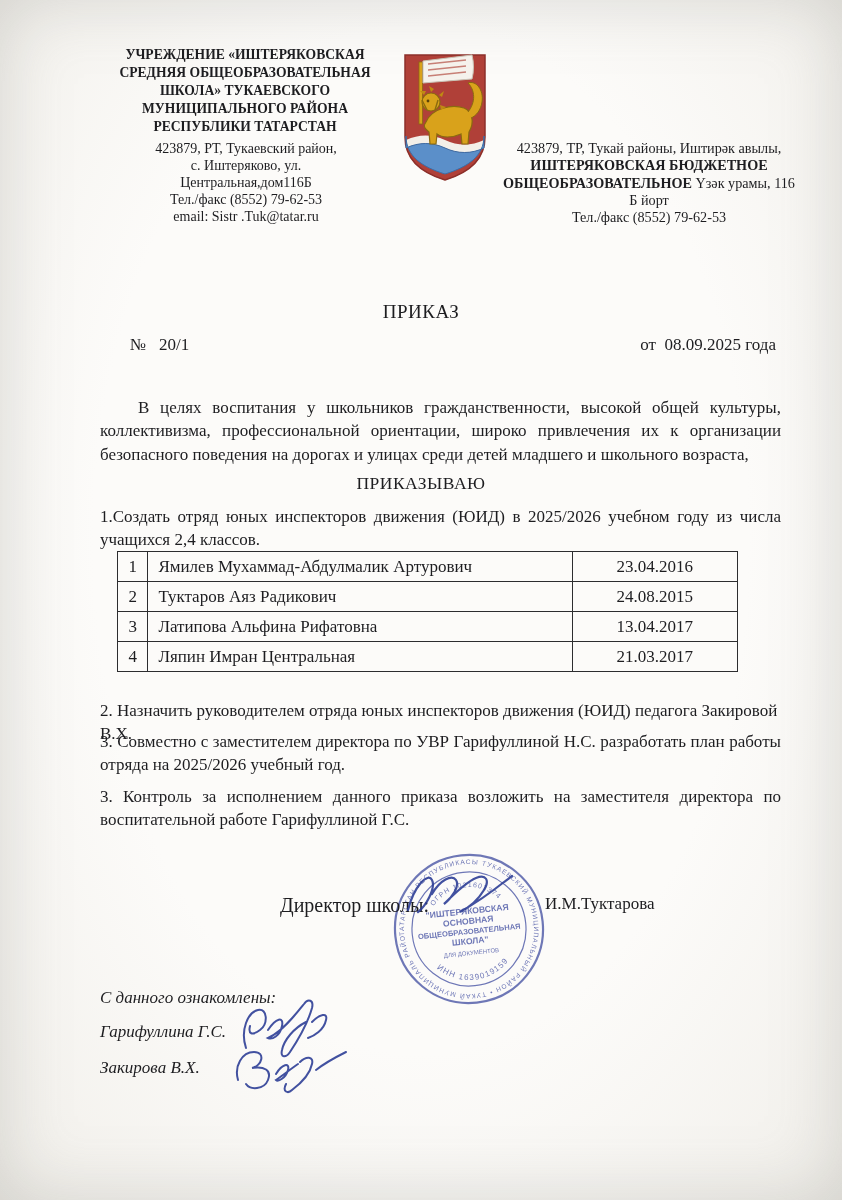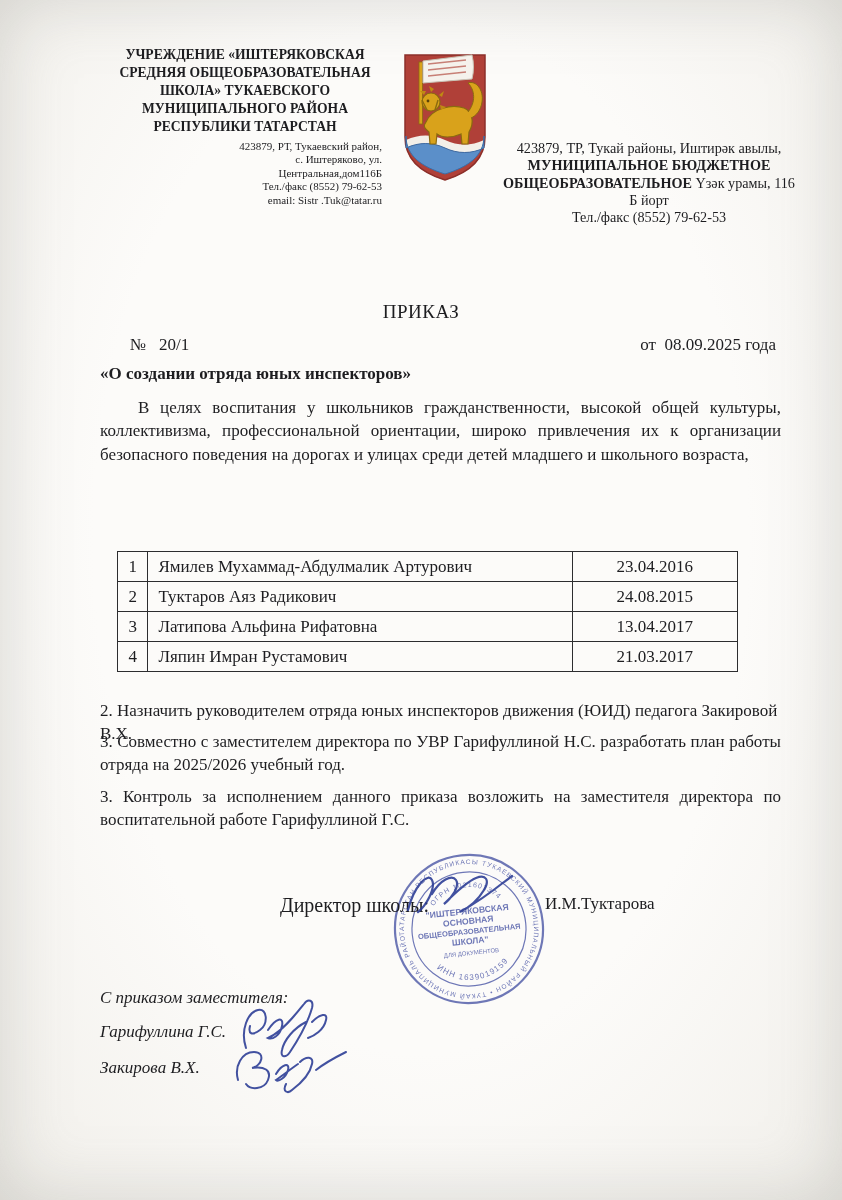--- a/index.html
+++ b/index.html
@@ -13,21 +13,21 @@
     font-family:"Liberation Serif","DejaVu Serif",serif;
     color:#1d1d20;
     overflow:hidden;
   }
   .abs{position:absolute;}
   .pre{white-space:pre-line;}
   .b{font-weight:bold;}
   .just{text-align:justify;}
   
   .org-left{left:96px;top:46px;width:298px;font-weight:bold;font-size:13.6px;line-height:1.32;text-align:center;}
-  .addr-left{left:110px;top:140px;width:272px;font-size:11px;line-height:1.22;text-align:right;}
+  .addr-left{left:110px;top:140px;width:272px;font-size:14px;line-height:1.22;text-align:center;}
   .org-right{left:498px;top:42px;width:302px;font-weight:bold;font-size:13.4px;line-height:1.3;text-align:center;}
   .addr-right{left:498px;top:140px;width:302px;font-size:14.2px;line-height:1.22;text-align:center;}
   .email-link{color:#3f65b0;text-decoration:underline;cursor:pointer;}
   .arms-box{left:398px;top:50px;width:94px;height:136px;}
   
   .title{left:0;top:301px;width:100%;text-align:center;font-size:19px;letter-spacing:.5px;}
   .numrow{left:130px;top:335px;width:646px;display:flex;justify-content:space-between;font-size:17px;white-space:pre;}
   .subject{left:100px;top:364px;font-weight:bold;font-size:17px;}
   .preamble{left:100px;top:396px;width:681px;font-size:17px;line-height:1.37;text-indent:38px;}
   .resolution{left:0;top:473px;width:100%;text-align:center;font-size:17.5px;letter-spacing:.5px;}
@@ -85,53 +85,54 @@
       <path d="M28,72 C34,58 54,54 66,58 C74,61 77,72 71,82 L70,94 L64,94 L63,84 C54,88 44,88 39,84 L38,94 L32,94 L31,82 C26,78 25,76 28,72 z" fill="#d9a21b" stroke="#8a6a10" stroke-width="1.2"></path>
       <circle cx="33" cy="52" r="9" fill="#d9a21b" stroke="#8a6a10" stroke-width="1.2"></circle>
       <path d="M26,45 l-4,-4 l6,0 z M33,42 l-2,-6 l5,3 z M41,45 l5,-4 l-2,6 z M42,55 l6,2 l-5,3 z" fill="#c08a12"></path>
       <path d="M29,60 L24,50 M37,60 L40,50" stroke="#8a6a10" stroke-width="1.4" fill="none"></path>
       <path d="M70,62 C78,52 77,40 70,33 C78,30 86,40 84,52 C83,60 78,66 73,68" fill="#d9a21b" stroke="#8a6a10" stroke-width="1"></path>
       <circle cx="30" cy="51" r="1.4" fill="#5a4307"></circle>
     </svg>
   </div>
 
   <div class="abs addr-right">
-    <span>423879, ТР, Тукай районы, Иштирәк авылы, </span><span class="b">МУНИЦИПАЛЬНОЕ БЮДЖЕТНОЕ ОБЩЕОБРАЗОВАТЕЛЬНОЕ </span><span>Үзәк урамы, 116 Б йорт</span>
+    <span>423879, ТР, Тукай районы, Иштирәк авылы, </span><span class="b">ИШТЕРЯКОВСКАЯ БЮДЖЕТНОЕ ОБЩЕОБРАЗОВАТЕЛЬНОЕ </span><span>Үзәк урамы, 116 Б йорт</span>
     <div>Тел./факс (8552) 79-62-53</div>
   </div>
 
   <div class="abs title">ПРИКАЗ</div>
   <div class="abs numrow">
     <span>№   20/1</span>
     <span>от  08.09.2025 года</span>
   </div>
-  <div class="abs subject">«О создании отряда юных инспекторов»</div>
 
   <div class="abs preamble just">В целях воспитания у школьников гражданственности, высокой общей культуры, коллективизма, профессиональной ориентации, широко привлечения их к организации безопасного поведения на дорогах и улицах среди детей младшего и школьного возраста,</div>
+  <div class="abs resolution">ПРИКАЗЫВАЮ</div>
+  <div class="abs item1 just">1.Создать отряд юных инспекторов движения (ЮИД) в 2025/2026 учебном году из числа учащихся 2,4 классов.</div>
 
   <table class="abs roster">
     <tbody>
         <tr>
       <td class="c-num">1</td>
       <td class="c-name">Ямилев Мухаммад-Абдулмалик Артурович</td>
       <td class="c-date">23.04.2016</td>
     </tr>
     <tr>
       <td class="c-num">2</td>
       <td class="c-name">Туктаров Аяз Радикович</td>
       <td class="c-date">24.08.2015</td>
     </tr>
     <tr>
       <td class="c-num">3</td>
       <td class="c-name">Латипова Альфина Рифатовна</td>
       <td class="c-date">13.04.2017</td>
     </tr>
     <tr>
       <td class="c-num">4</td>
-      <td class="c-name">Ляпин Имран Рустамович</td>
+      <td class="c-name">Ляпин Имран Центральная</td>
       <td class="c-date">21.03.2017</td>
     </tr>
   </tbody>
     </table>
 
   <div class="abs item2">2. Назначить руководителем отряда юных инспекторов движения (ЮИД) педагога Закировой В.Х.</div>
   <div class="abs item3 just">3. Совместно с  заместителем директора по УВР Гарифуллиной Н.С. разработать план работы отряда на 2025/2026 учебный год.</div>
   <div class="abs item4 just">3. Контроль за исполнением данного приказа возложить на заместителя директора по воспитательной работе Гарифуллиной Г.С.</div>
 
   <div class="abs stamp-box">
@@ -165,21 +166,21 @@
   </div>
 
   <div class="abs dir-label">Директор школы:</div>
   <div class="abs sig-dir">
     <svg width="118" height="56" viewBox="0 0 118 56">
       <path d="M6,44 C12,20 26,6 30,14 C34,22 24,40 16,46 M30,28 C38,14 50,8 54,14 C58,20 50,32 42,38 C52,28 64,16 74,12 C84,8 88,14 82,24 C76,34 66,42 58,46 C72,38 92,24 102,16 L110,10" fill="none" stroke="#2e3e96" stroke-width="2.2" stroke-linecap="round" opacity=".9"></path>
     </svg>
   </div>
   <div class="abs dir-name">И.М.Туктарова</div>
 
-  <div class="abs ack-label">С приказом заместителя:</div>
+  <div class="abs ack-label">С данного ознакомлены:</div>
   <div class="abs ack-1">Гарифуллина Г.С.</div>
   <div class="abs sig-1">
     <svg width="124" height="72" viewBox="0 0 124 72">
       <path d="M8,52 C2,34 10,16 20,14 C30,12 30,28 22,34 C14,40 10,38 12,30 M30,34 C38,22 46,20 44,30 C42,40 34,44 30,42 C44,36 58,18 66,8 C70,2 76,4 74,12 C70,26 60,44 52,56 C48,62 42,62 44,54 C46,44 56,32 68,26 M74,26 C82,18 90,16 88,24 C86,34 76,40 70,42" fill="none" stroke="#2e3e96" stroke-width="2" stroke-linecap="round" opacity=".9"></path>
     </svg>
   </div>
   <div class="abs ack-2">Закирова В.Х.</div>
   <div class="abs sig-2">
     <svg width="134" height="56" viewBox="0 0 134 56">
       <path d="M6,40 C2,26 10,12 22,12 C34,12 30,26 20,28 C32,26 40,30 36,40 C32,50 18,50 14,44 M44,34 C50,24 58,22 56,30 C54,38 46,42 44,40 C50,36 60,28 66,24 M68,22 C74,16 82,16 80,24 C78,34 68,44 60,50 C56,54 50,52 54,44 M84,30 C94,22 106,16 114,12" fill="none" stroke="#2e3e96" stroke-width="2" stroke-linecap="round" opacity=".9"></path>

